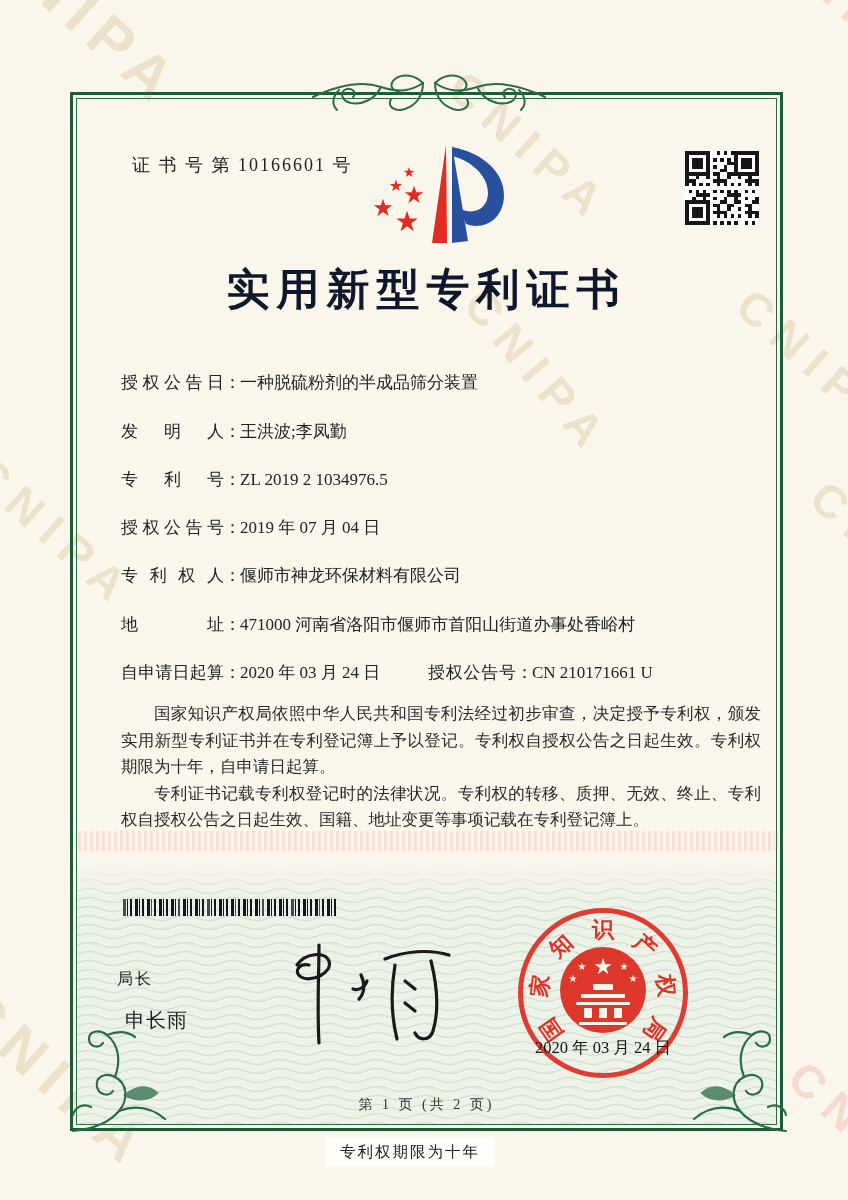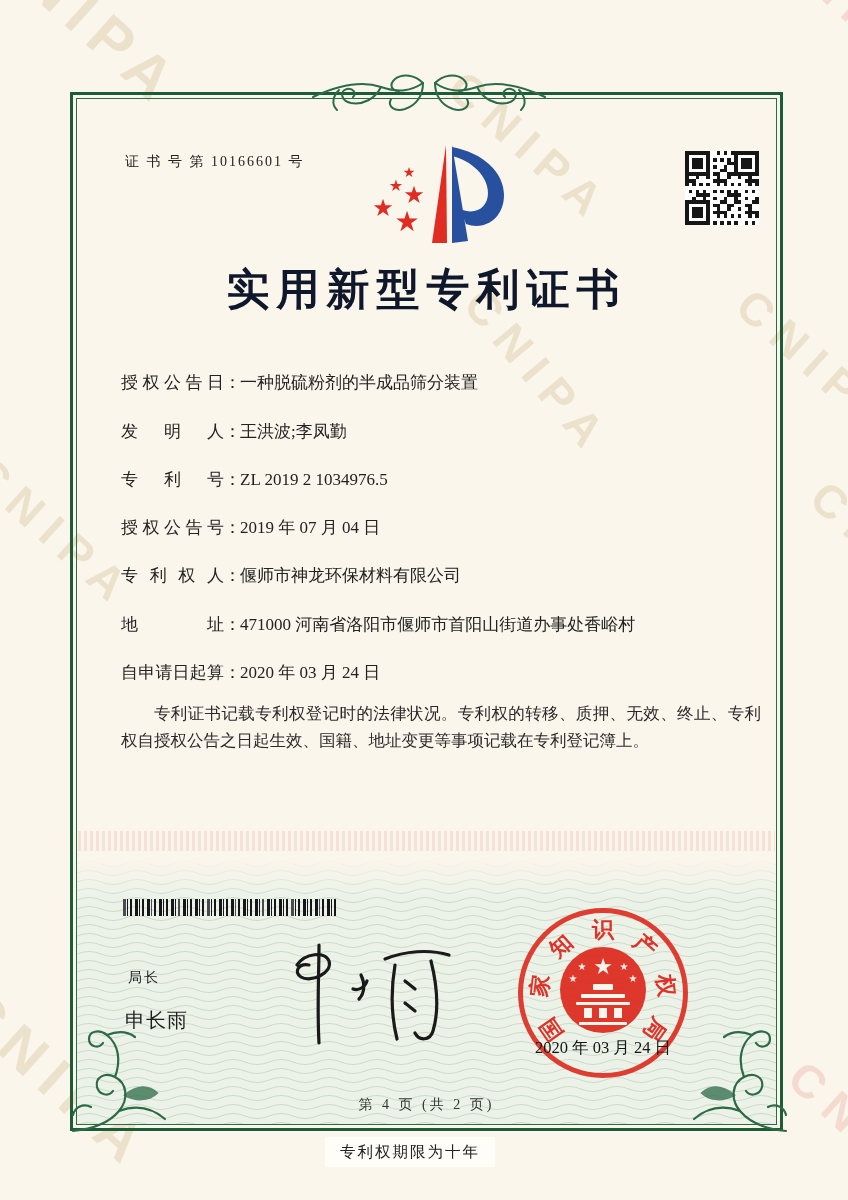--- a/index.html
+++ b/index.html
@@ -22,21 +22,21 @@
     position:absolute;left:70px;top:92px;width:713px;height:1039px;
     border:3px solid #1d5c38;box-sizing:border-box;z-index:1;
   }
   .frame-inner{
     position:absolute;left:3px;top:3px;right:3px;bottom:3px;
     border:1px solid #2a6a45;pointer-events:none;
   }
   .ornament{position:absolute;z-index:3;}
   
   .cert-no{
-    position:absolute;left:52px;top:58px;font-size:14px;letter-spacing:2px;
+    position:absolute;left:59px;top:58px;font-size:18px;letter-spacing:2px;
     color:#222;z-index:4;
   }
   .logo{position:absolute;left:285px;top:48px;z-index:4;}
   .qr{
     position:absolute;left:612px;top:56px;width:74px;height:74px;
     background:#fff;display:grid;grid-template-columns:repeat(21,1fr);
     grid-template-rows:repeat(21,1fr);z-index:4;
   }
   .qr i{display:block;}
   .qr i.on{background:#161616;}
@@ -74,21 +74,21 @@
     background:linear-gradient(180deg,#fbf6ec 0%,rgba(251,246,236,0) 100%);
     z-index:2;
   }
   .waves svg{position:absolute;left:0;top:0;}
   
   .barcode{
     position:absolute;left:50px;top:804px;width:216px;height:17px;
     display:flex;align-items:stretch;z-index:4;background:transparent;
   }
   .barcode i{display:block;height:100%;}
-  .sig-title{position:absolute;left:55px;top:874px;font-size:14px;z-index:4;letter-spacing:2px;}
+  .sig-title{position:absolute;left:44px;top:874px;font-size:16px;z-index:4;letter-spacing:2px;}
   .sig-name{position:absolute;left:52px;top:912px;font-size:20px;z-index:4;letter-spacing:1px;}
   .signature{position:absolute;left:180px;top:836px;z-index:5;}
   .seal{
     position:absolute;left:443px;top:811px;width:174px;height:174px;z-index:5;
   }
   .seal-ring{
     position:absolute;left:2px;top:2px;right:2px;bottom:2px;
     border:5px solid rgba(221,35,24,0.88);border-radius:50%;
   }
   .seal-ch{
@@ -642,24 +642,28 @@
       <span class="flabel">授权公告号</span><span class="fcolon">：</span><span>2019 年 07 月 04 日</span>
     </div>
     <div class="frow" style="top:469px;">
       <span class="flabel">专利权人</span><span class="fcolon">：</span><span>偃师市神龙环保材料有限公司</span>
     </div>
     <div class="frow" style="top:518px;">
       <span class="flabel">地址</span><span class="fcolon">：</span><span>471000 河南省洛阳市偃师市首阳山街道办事处香峪村</span>
     </div>
     <div class="frow" style="top:566px;width:640px;">
       <span class="flabel">自申请日起算</span><span class="fcolon">：</span><span>2020 年 03 月 24 日</span>
+      <span class="pair2">
+        <span class="flabel">授权公告号</span><span class="fcolon">：</span><span>CN 210171661 U</span>
+      </span>
     </div>
   </div>
 
   <div class="body-text">
+    <p>国家知识产权局依照中华人民共和国专利法经过初步审查，决定授予专利权，颁发实用新型专利证书并在专利登记簿上予以登记。专利权自授权公告之日起生效。专利权期限为十年，自申请日起算。</p>
     <p>专利证书记载专利权登记时的法律状况。专利权的转移、质押、无效、终止、专利权自授权公告之日起生效、国籍、地址变更等事项记载在专利登记簿上。</p>
   </div>
 
   <div class="barcode">
       <i style="width: 3px; background: rgb(74, 74, 80);"></i>
       <i style="width: 1px; background: transparent;"></i>
       <i style="width: 1px; background: rgb(21, 21, 26);"></i>
       <i style="width: 2px; background: transparent;"></i>
       <i style="width: 2px; background: rgb(21, 21, 26);"></i>
       <i style="width: 3px; background: transparent;"></i>
@@ -809,16 +813,16 @@
         <rect x="25" y="58" width="54" height="3" rx="1"></rect>
         <rect x="33" y="64" width="8" height="10"></rect>
         <rect x="48" y="64" width="8" height="10"></rect>
         <rect x="63" y="64" width="8" height="10"></rect>
         <rect x="28" y="78" width="48" height="3" rx="1"></rect>
       </g>
     </svg>
     <div class="seal-date">2020 年 03 月 24 日</div>
   </div>
 
-  <div class="page-num">第 4 页 (共 2 页)</div>
+  <div class="page-num">第 1 页 (共 2 页)</div>
 </div>
 
 <div class="cont-note">专利权期限为十年</div>
 
 </body></html>

